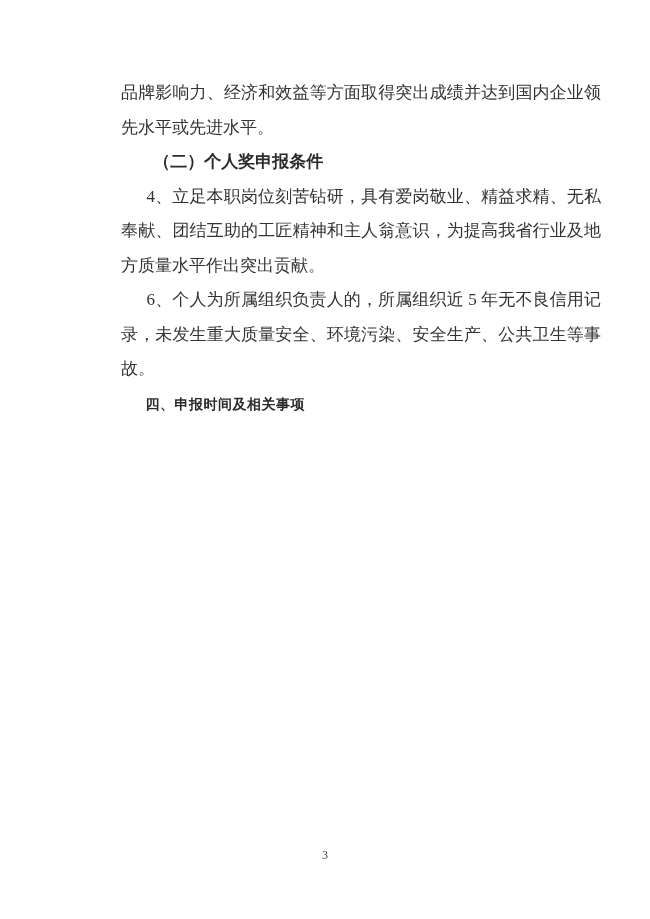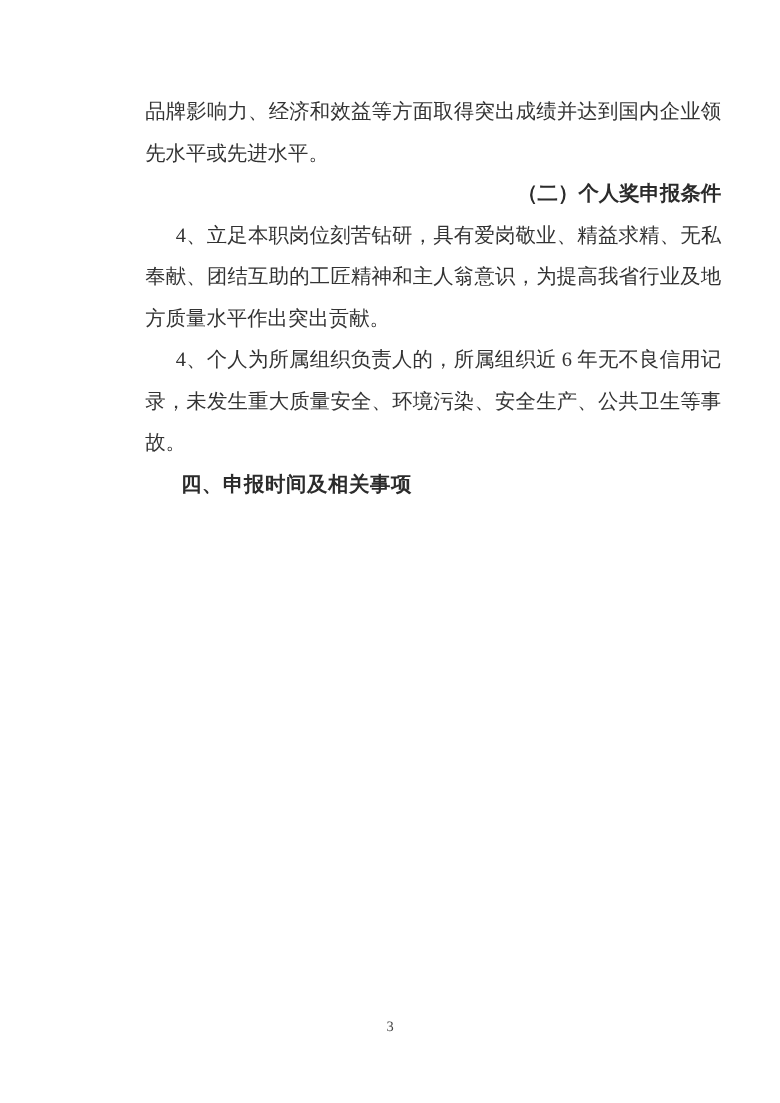--- a/index.html
+++ b/index.html
@@ -36,25 +36,24 @@
     text-indent: 0;
   }
   .sub-heading {
     margin: 0;
     font-size: 17px;
     line-height: 34.5px;
     font-weight: bold;
     text-indent: 1.9em;
     color: #2b2b2b;
     font-family: "Liberation Serif", "DejaVu Serif", serif;
-    text-align: right;
   }
   .main-heading {
     margin: 0;
-    font-size: 17px;
+    font-size: 14px;
     line-height: 34.5px;
     font-weight: bold;
     text-indent: 1.75em;
     color: #2b2b2b;
     font-family: "Liberation Sans", "DejaVu Sans", sans-serif;
     letter-spacing: 0.5px;
   }
   .page-number {
     position: absolute;
     top: 847px;
@@ -67,17 +66,17 @@
   }
 </style>
 </head>
 <body>
 
 <div class="page">
   <div class="content">
     <p class="body-text continuation">品牌影响力、经济和效益等方面取得突出成绩并达到国内企业领先水平或先进水平。</p>
     <h2 class="sub-heading">（二）个人奖申报条件</h2>
     <p class="body-text">4、立足本职岗位刻苦钻研，具有爱岗敬业、精益求精、无私奉献、团结互助的工匠精神和主人翁意识，为提高我省行业及地方质量水平作出突出贡献。</p>
-    <p class="body-text">4、个人为所属组织负责人的，所属组织近 6 年无不良信用记录，未发生重大质量安全、环境污染、安全生产、公共卫生等事故。</p>
+    <p class="body-text">6、个人为所属组织负责人的，所属组织近 5 年无不良信用记录，未发生重大质量安全、环境污染、安全生产、公共卫生等事故。</p>
     <h2 class="main-heading">四、申报时间及相关事项</h2>
   </div>
   <div class="page-number">3</div>
 </div>
 
 </body></html>

